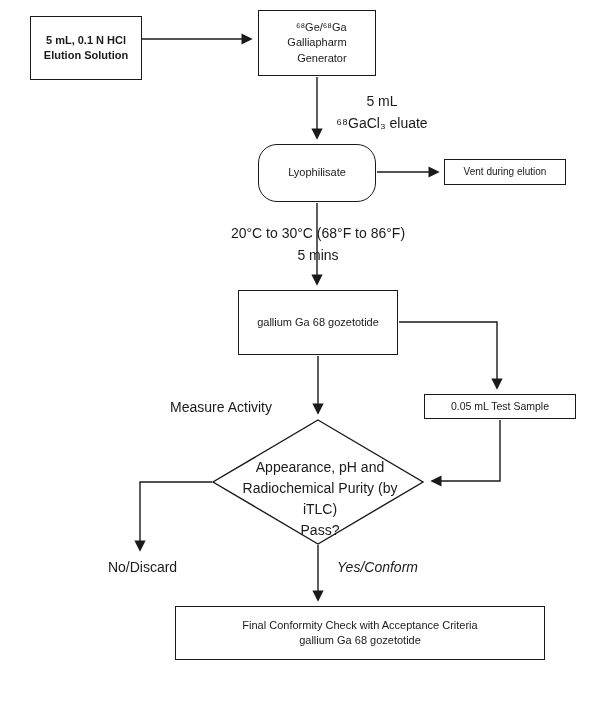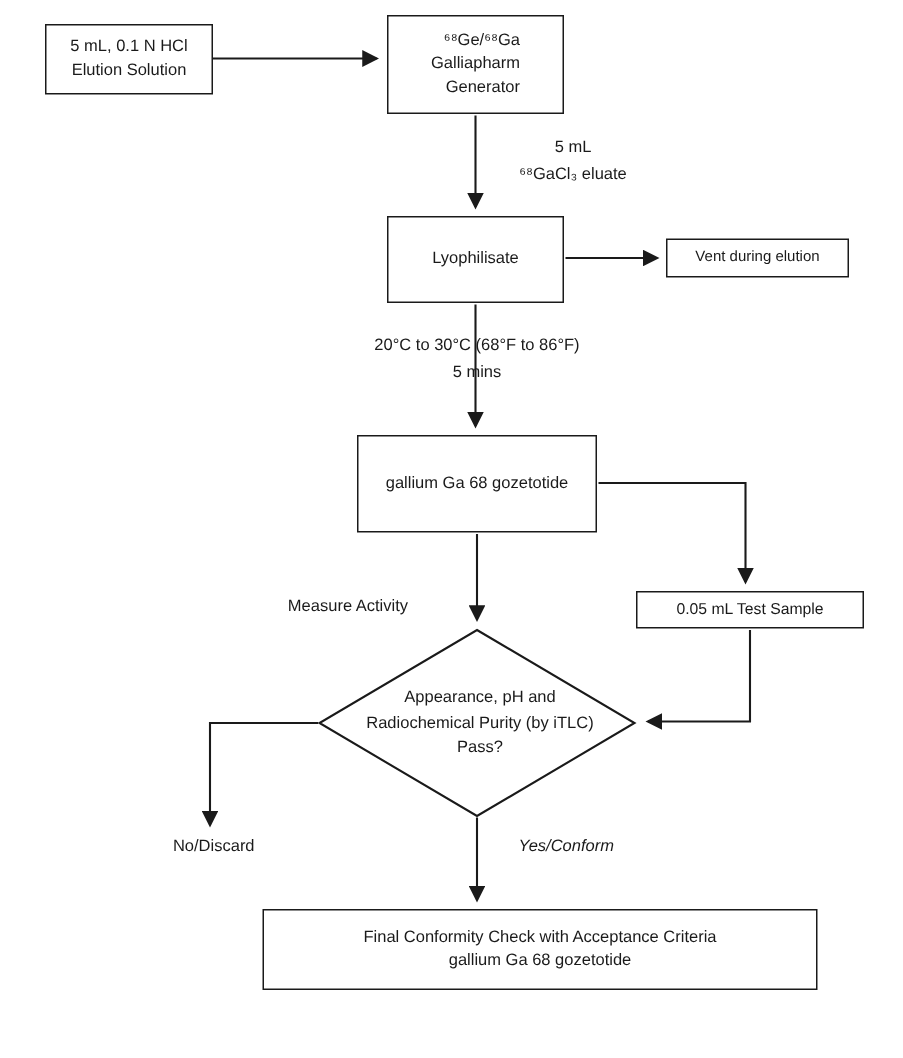--- a/index.html
+++ b/index.html
@@ -33,26 +33,26 @@
     text-align: center;
     white-space: pre-line;
     font-size: 11px;
     line-height: 1.4;
     padding: 2px 4px;
   }
   .lbl {
     position: absolute;
     text-align: center;
     white-space: pre-line;
-    font-size: 11px;
+    font-size: 14px;
     line-height: 1.6;
   }
-  .b-elution   { left: 30px;  top: 16px;  width: 112px; height: 47px; }
+  .b-elution   { left: 30px;  top: 16px;  width: 112px; height: 64px; font-weight: bold; }
   .b-generator { left: 258px; top: 10px;  width: 118px; height: 66px; text-align: right; }
-  .b-lyo       { left: 258px; top: 144px; width: 118px; height: 58px; }
+  .b-lyo       { left: 258px; top: 144px; width: 118px; height: 58px; border-radius: 19px; }
   .b-vent      { left: 444px; top: 159px; width: 122px; height: 26px; font-size: 10px; }
   .b-goz       { left: 238px; top: 290px; width: 160px; height: 65px; }
   .b-test      { left: 424px; top: 394px; width: 152px; height: 25px; font-size: 10.5px; }
   .b-final     { left: 175px; top: 606px; width: 370px; height: 54px; }
   .l-eluate    { left: 322px; top: 90px;  width: 120px; }
   .l-temp      { left: 193px; top: 222px; width: 250px; text-align: center; }
   .l-measure   { left: 162px; top: 396px; width: 110px; text-align: right; }
   .l-no        { left: 100px; top: 556px; width: 85px; }
   .l-yes       { left: 330px; top: 556px; width: 95px; font-style: italic; }
   .l-decision  { left: 225px; top: 457px; width: 190px; line-height: 1.5; }

